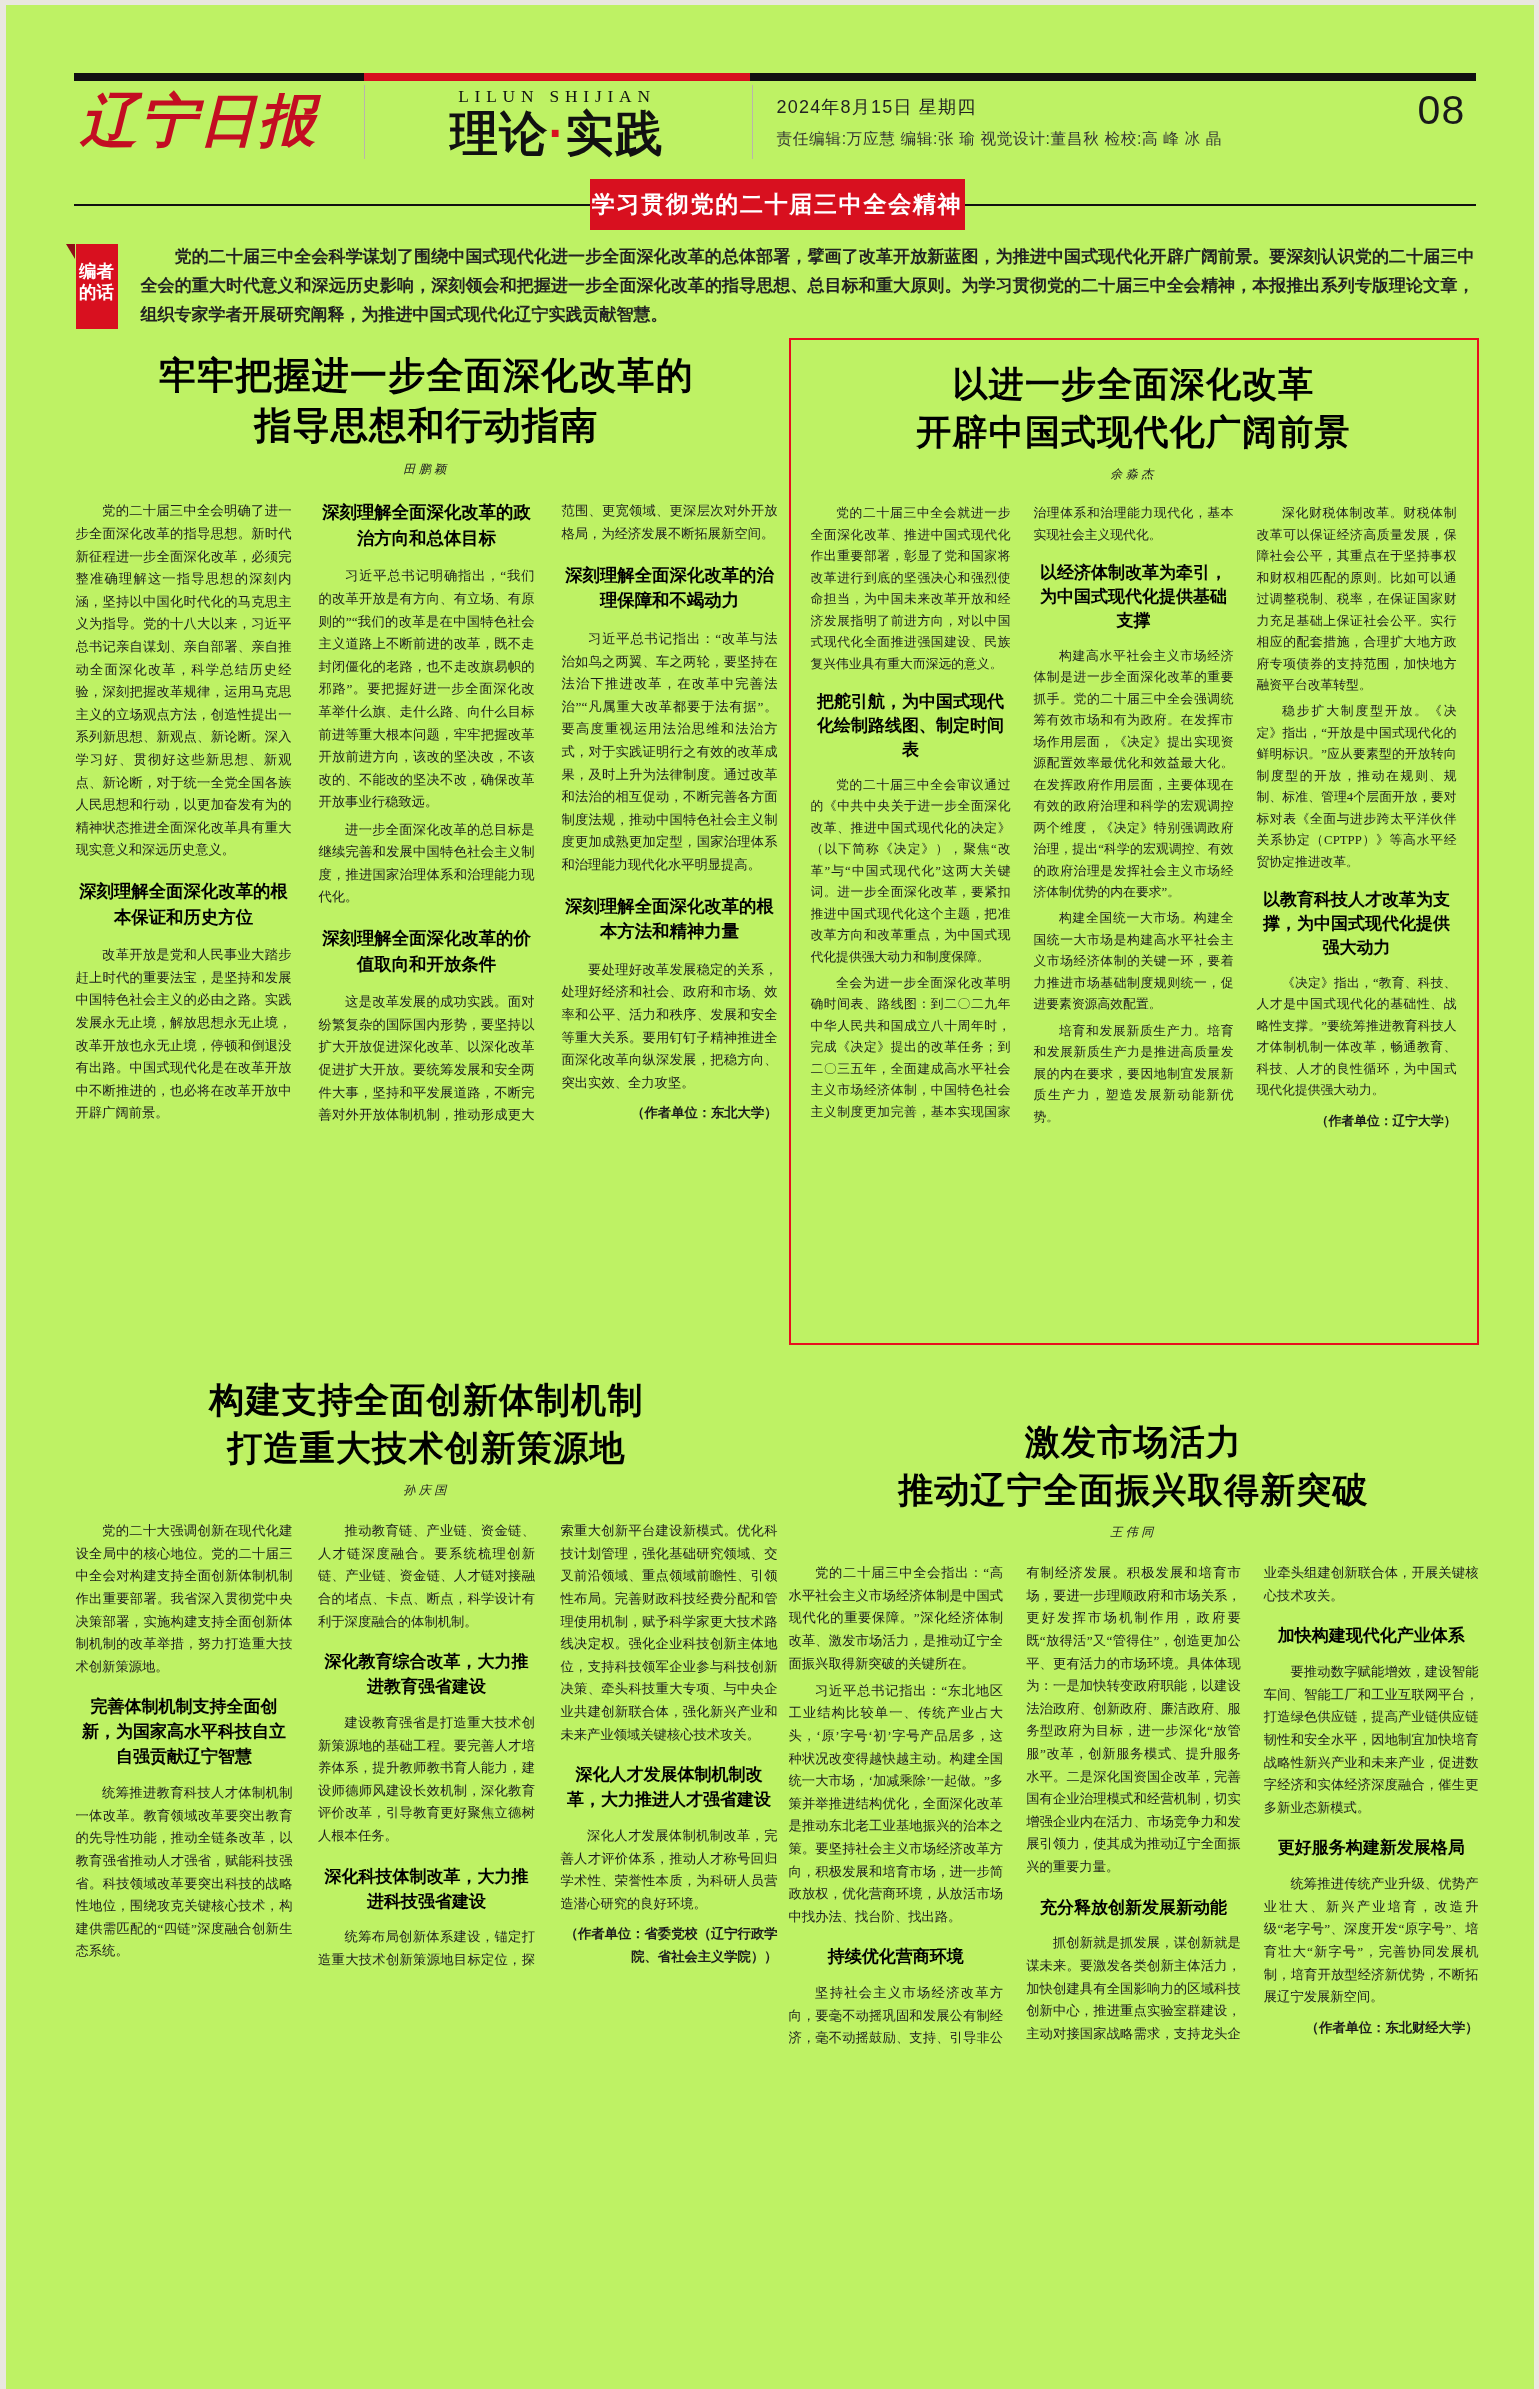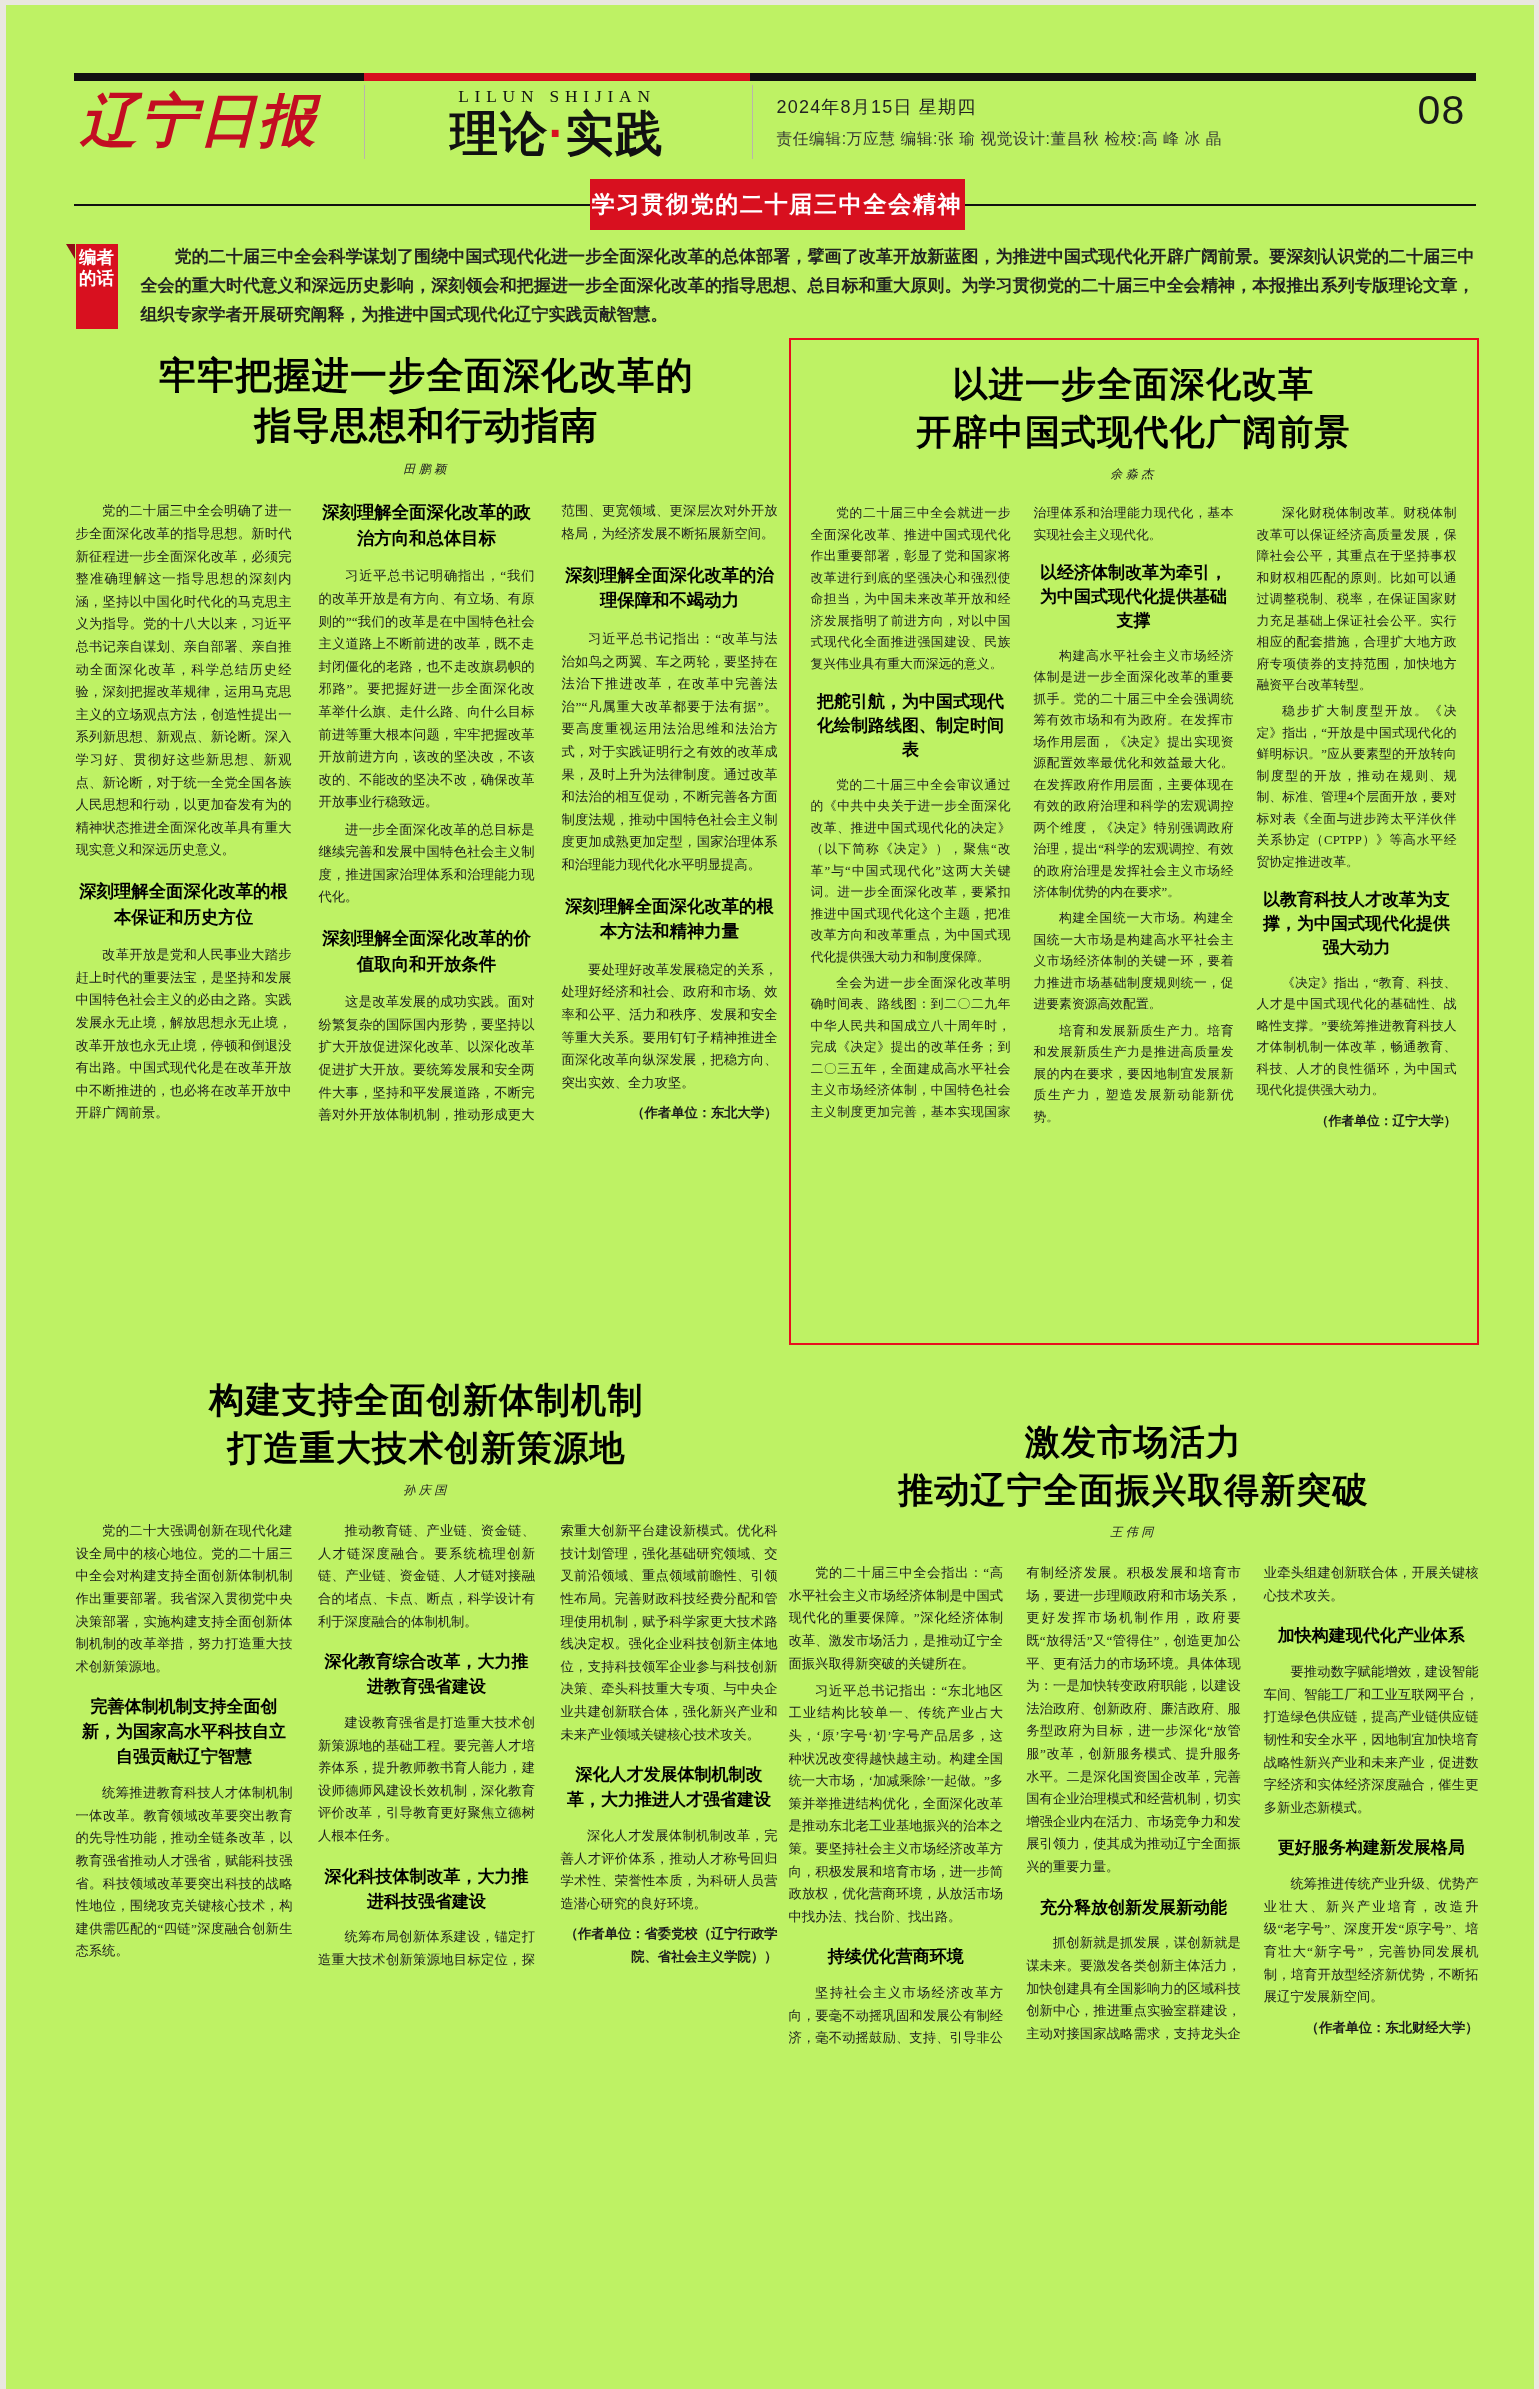--- a/index.html
+++ b/index.html
@@ -29,22 +29,22 @@
   
   #midline{position:absolute;left:68px;top:199px;width:1402px;height:1.7px;background:#111;}
   #banner{position:absolute;left:584px;top:174px;width:375px;height:51px;background:#d8101f;
           display:flex;align-items:center;justify-content:center;}
   #banner span{color:#fff;font-family:"Liberation Sans",sans-serif;font-weight:bold;
                font-size:23px;letter-spacing:1.7px;}
   
   #ribbon{position:absolute;left:70px;top:239px;width:42px;height:85px;background:#d8101f;}
   #ribbon:before{content:"";position:absolute;left:-9.3px;top:0;border-style:solid;
                  border-width:0 9.3px 15px 0;border-color:transparent #8f0b16 transparent transparent;}
-  #ribbon .rtxt{position:absolute;left:0;top:3px;width:100%;text-align:center;color:#fff;
-                font-family:Liberation Serif, serif;font-weight:bold;font-size:17.4px;line-height:21px;}
+  #ribbon .rtxt{position:absolute;left:0;top:18px;width:100%;text-align:center;color:#fff;
+                font-family:Liberation Mono, monospace;font-weight:bold;font-size:17.4px;line-height:21px;}
   #note{position:absolute;left:135px;top:237px;width:1334px;
         font-family:"Liberation Sans","DejaVu Sans",sans-serif;font-weight:600;
         font-size:17px;line-height:29px;text-align:justify;color:#222;}
   #note .lead-indent{display:inline-block;width:34px;}
   
   .article{position:absolute;}
   .a-title{text-align:center;font-weight:900;color:#000;
            font-family:"Liberation Serif",serif;letter-spacing:1.2px;}
   .a-byline{text-align:center;font-family:"Liberation Sans",sans-serif;
             font-size:12px;color:#222;letter-spacing:3.5px;font-style:italic;}

